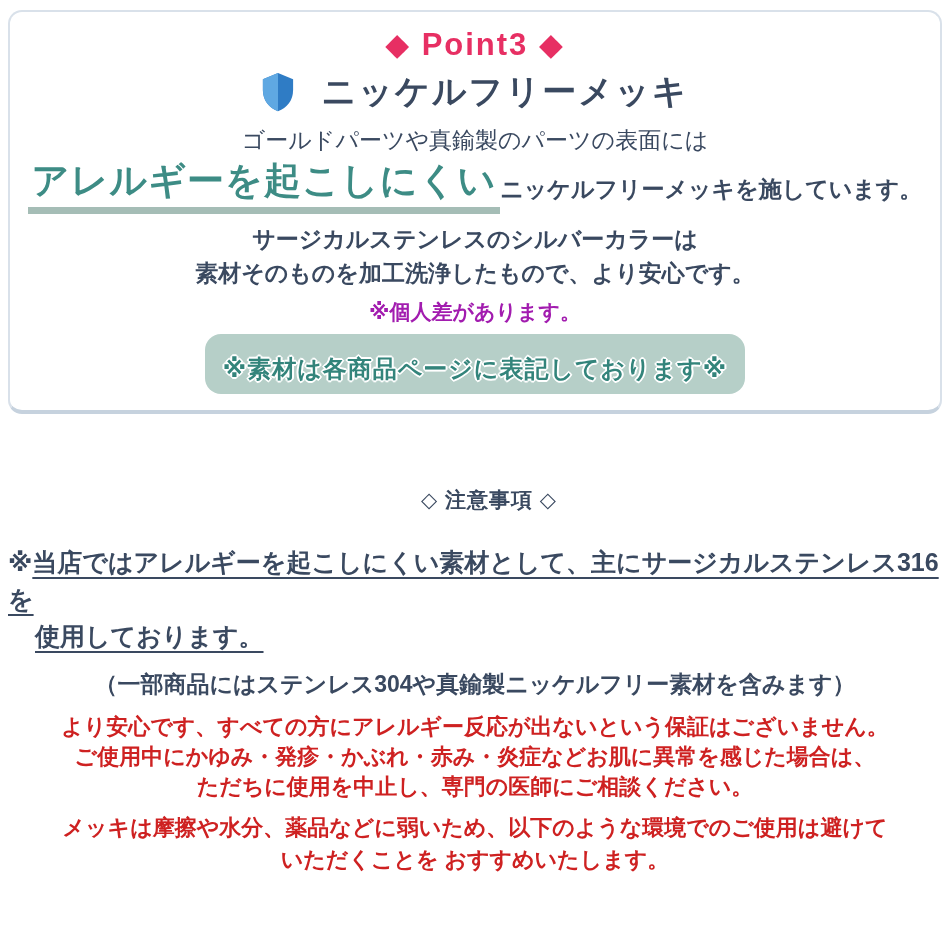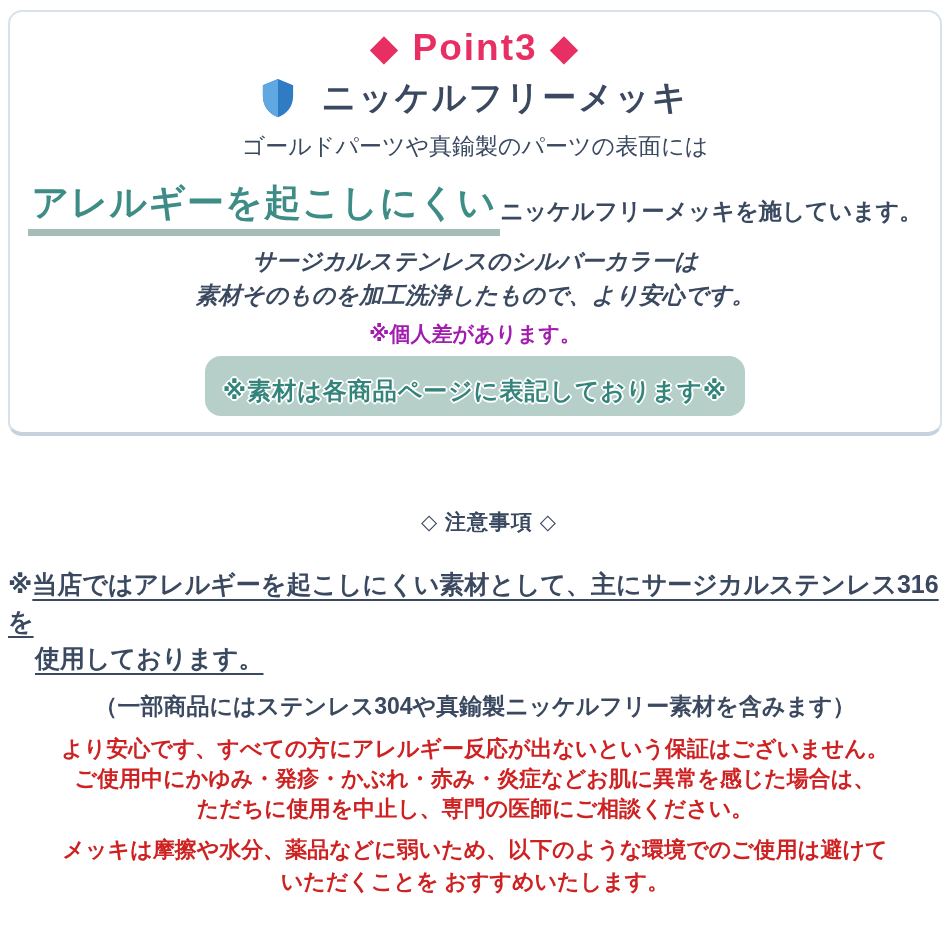--- a/index.html
+++ b/index.html
@@ -16,45 +16,45 @@
     margin: 10px 8px 0;
     background: #ffffff;
     border: 2px solid #D9E1EA;
     border-bottom: 4px solid #C6D2DE;
     border-radius: 14px;
     padding: 14px 10px 16px;
     text-align: center;
   }
   .point3 {
     color: #E72F63;
-    font-size: 37px;
+    font-size: 31px;
     font-weight: bold;
     letter-spacing: 2px;
   }
   .head-row {
     display: flex; justify-content: center; align-items: center;
     gap: 26px; margin-top: 6px;
   }
   .head-row .shield { width: 34px; height: 40px; flex: 0 0 auto; }
   .head-row .title {
     font-size: 34px; font-weight: bold; letter-spacing: 2px;
   }
   .intro { font-size: 23px; font-weight: normal; margin-top: 10px; }
   .hl-row {
     display: flex; justify-content: center; align-items: flex-end;
-    margin-top: 16px;
+    margin-top: 0;
   }
   .hl {
     color: #3D8C85;
     font-size: 37px; font-weight: bold; letter-spacing: 1px;
     border-bottom: 7px solid #A5BDB6;
     padding: 0 4px 1px;
   }
   .hl-suffix { font-size: 23px; font-weight: bold; margin-bottom: 9px; }
-  .silver { font-size: 23px; font-weight: bold; line-height: 34px; margin-top: 8px; font-style: italic; }
+  .silver { font-size: 23px; font-weight: bold; line-height: 34px; margin-top: 8px; }
   .red-note { color: #a21caf; font-size: 21px; font-weight: bold; margin-top: 8px; }
   .pill {
     display: inline-block;
     background: #B6CFC8;
     color: #33847B;
     font-size: 24px; font-weight: bold; letter-spacing: 1px;
     padding: 19px 18px 9px;
     border-radius: 16px;
     margin-top: 8px;
     text-shadow:

